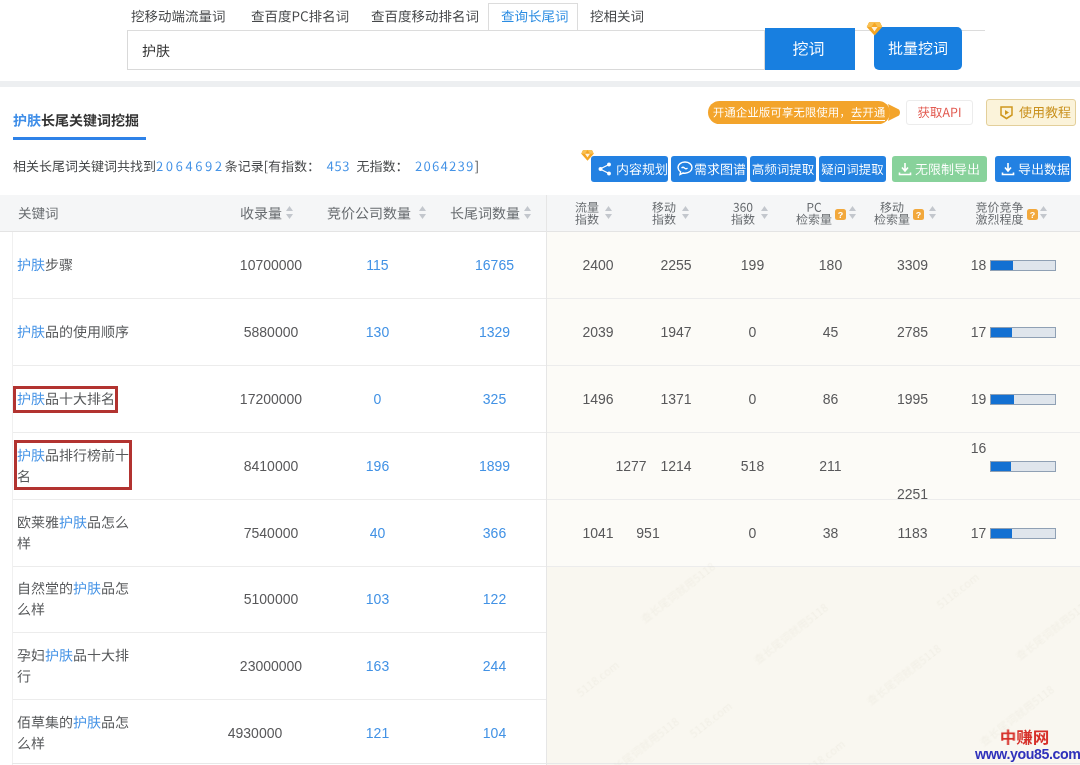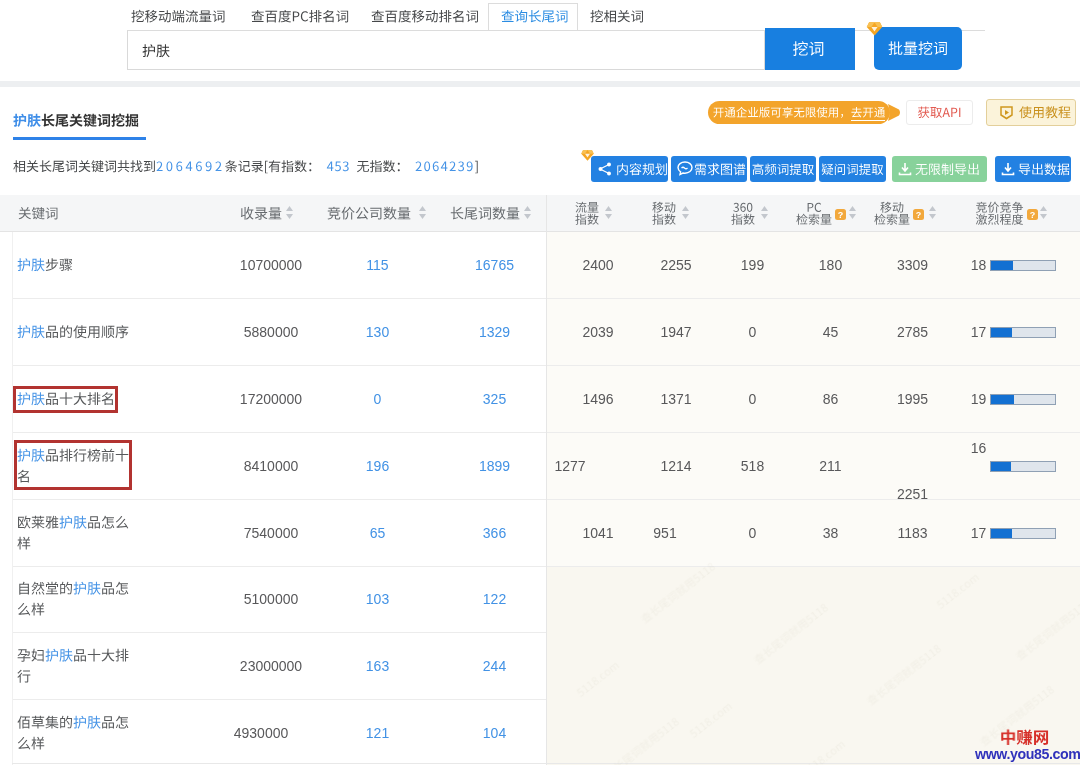--- a/index.html
+++ b/index.html
@@ -146,48 +146,48 @@
 <span class="v" style="left:752.5px;top:399px">0</span>
 <span class="v" style="left:830.5px;top:399px">86</span>
 <span class="v" style="left:912.5px;top:399px">1995</span>
 <span class="v" style="left:978.5px;top:399px">19</span>
 <div class="pb" style="top:393.5px">
     <i style="width:23px"></i>
   </div>
 <span class="v" style="left:271px;top:466px">8410000</span>
 <span class="v vb" style="left:377.5px;top:466px">196</span>
 <span class="v vb" style="left:494.5px;top:466px">1899</span>
-<span class="v" style="left:570px;top:466px">1277</span>
+<span class="v" style="left:631px;top:466px">1277</span>
 <span class="v" style="left:676px;top:466px">1214</span>
 <span class="v" style="left:752.5px;top:466px">518</span>
 <span class="v" style="left:830.5px;top:466px">211</span>
 <span class="v" style="left:912.5px;top:494px">2251</span>
 <span class="v" style="left:978.5px;top:448px">16</span>
 <div class="pb" style="top:460.5px">
     <i style="width:20px"></i>
   </div>
 <span class="v" style="left:271px;top:533px">7540000</span>
-<span class="v vb" style="left:377.5px;top:533px">65</span>
+<span class="v vb" style="left:377.5px;top:533px">40</span>
 <span class="v vb" style="left:494.5px;top:533px">366</span>
 <span class="v" style="left:598px;top:533px">1041</span>
-<span class="v" style="left:665px;top:533px">951</span>
+<span class="v" style="left:648px;top:533px">951</span>
 <span class="v" style="left:752.5px;top:533px">0</span>
 <span class="v" style="left:830.5px;top:533px">38</span>
 <span class="v" style="left:912.5px;top:533px">1183</span>
 <span class="v" style="left:978.5px;top:533px">17</span>
 <div class="pb" style="top:527.5px">
     <i style="width:21px"></i>
   </div>
 <span class="v" style="left:271px;top:599px">5100000</span>
 <span class="v vb" style="left:377.5px;top:599px">103</span>
 <span class="v vb" style="left:494.5px;top:599px">122</span>
 <span class="v" style="left:271px;top:666px">23000000</span>
 <span class="v vb" style="left:377.5px;top:666px">163</span>
 <span class="v vb" style="left:494.5px;top:666px">244</span>
-<span class="v" style="left:261px;top:733px">4930000</span>
+<span class="v" style="left:255px;top:733px">4930000</span>
 <span class="v vb" style="left:377.5px;top:733px">121</span>
 <span class="v vb" style="left:494.5px;top:733px">104</span>
 
 <div class="abs" style="left:13px;top:386px;width:105px;height:27px;border:3px solid #b23330"></div>
 <div class="abs" style="left:14px;top:440px;width:118px;height:50px;border:3px solid #b23330"></div>
 
 <span class="abs" style="left:975px;top:746px;font-size:14.2px;font-weight:bold;color:#3032bb;letter-spacing:-0.4px">www.you85.com</span>
 <svg id="txt" width="1080" height="765" viewBox="0 0 1080 765" style="position:absolute;left:0;top:0;pointer-events:none">
     <defs>
       <path id="b4E2D" d="M434 850V676H88V169H208V224H434V-89H561V224H788V174H914V676H561V850ZM208 342V558H434V342ZM788 342H561V558H788Z"></path>

